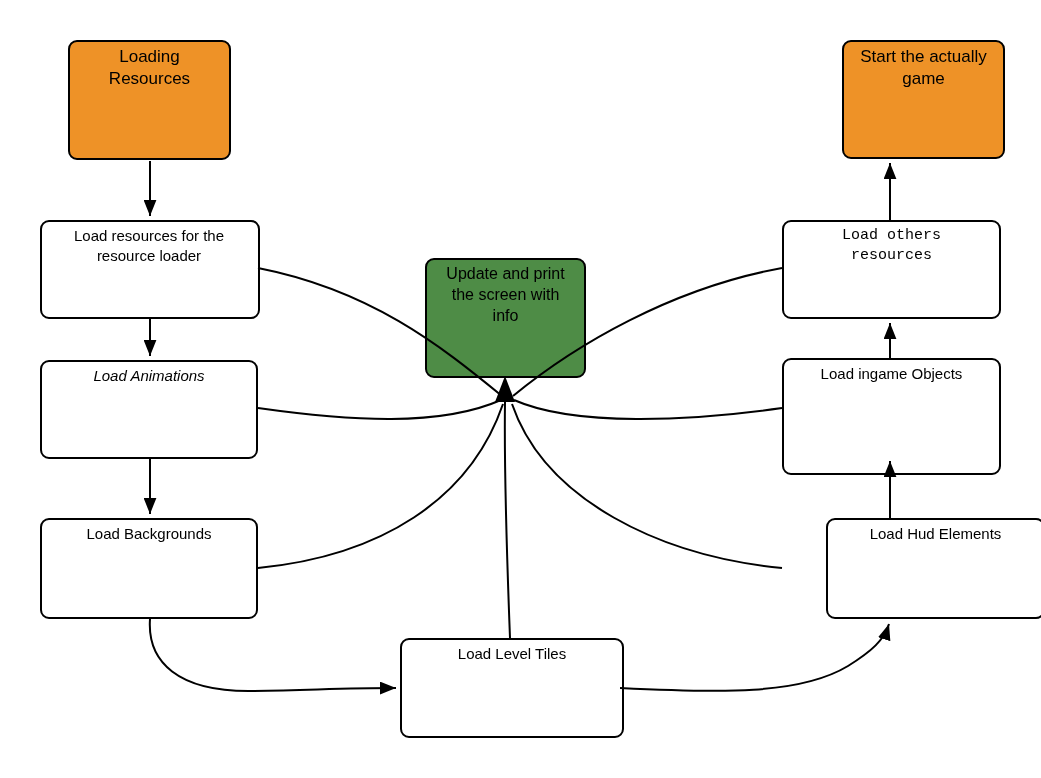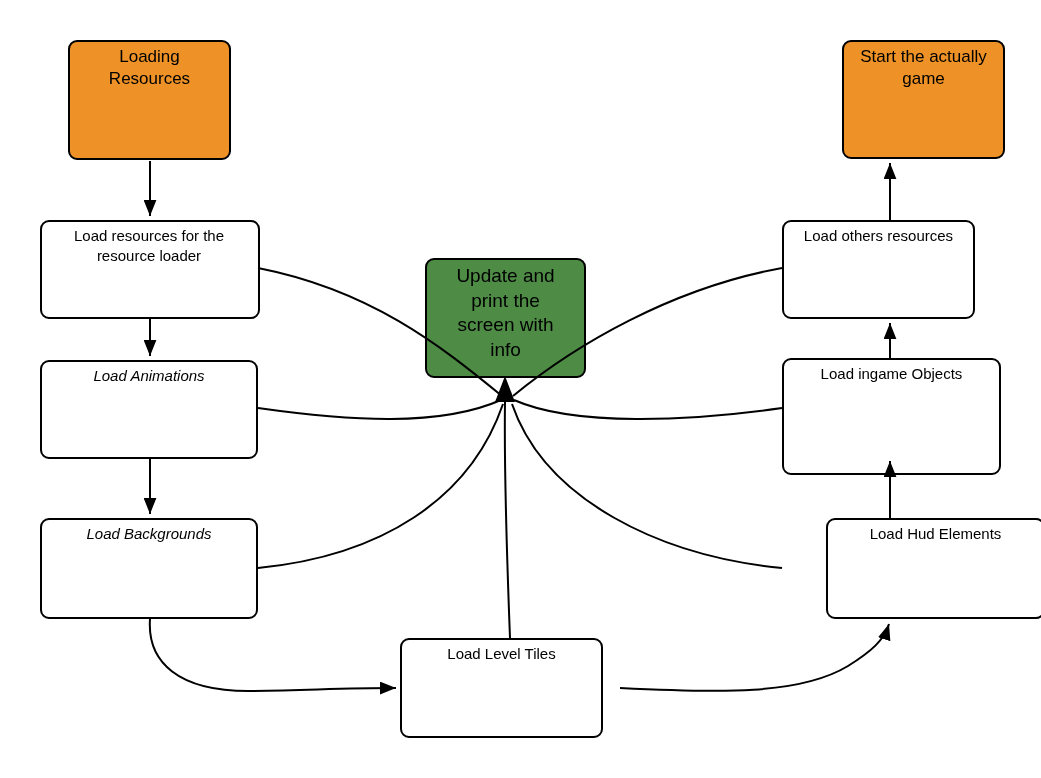--- a/index.html
+++ b/index.html
@@ -31,21 +31,21 @@
     padding: 4px 14px;
     z-index: 1;
   }
   .node.orange {
     background: #EE9227;
     font-size: 17px;
     padding: 4px 12px;
   }
   .node.green {
     background: #4E8C46;
-    font-size: 19px;
+    font-size: 16px;
   }
   svg.edges {
     position: absolute;
     left: 0;
     top: 0;
     width: 1041px;
     height: 778px;
     z-index: 2;
     pointer-events: none;
   }
@@ -65,41 +65,41 @@
   </div>
 
   <div class="node" style="left:40px; top:220px; width:220px; height:99px;padding-left:12px;">
     <span>Load resources for the resource loader</span>
   </div>
 
   <div class="node" style="left:40px; top:360px; width:218px; height:99px;font-style:italic;">
     <span>Load Animations</span>
   </div>
 
-  <div class="node" style="left:40px; top:518px; width:218px; height:101px;font-style:italic;">
+  <div class="node" style="left:40px; top:518px; width:218px; height:101px;">
     <span>Load Backgrounds</span>
   </div>
 
   <div class="node green" style="left:425px; top:258px; width:161px; height:120px;">
     <span>Update and print the screen with info</span>
   </div>
 
-  <div class="node" style="left:400px; top:638px; width:203px; height:100px;">
+  <div class="node" style="left:400px; top:638px; width:224px; height:100px;">
     <span>Load Level Tiles</span>
   </div>
 
   <div class="node" style="left:782px; top:518px; width:219px; height:101px;margin-left:44px;">
     <span>Load Hud Elements</span>
   </div>
 
   <div class="node" style="left:782px; top:358px; width:219px; height:117px;">
     <span>Load ingame Objects</span>
   </div>
 
-  <div class="node" style="left:782px; top:220px; width:193px; height:99px;">
+  <div class="node" style="left:782px; top:220px; width:219px; height:99px;font-family:Liberation Mono, monospace;">
     <span>Load others resources</span>
   </div>
 
   <div class="node orange" style="left:810px; top:40px; width:163px; height:119px;margin-left:32px;">
     <span>Start the actually game</span>
   </div>
 
   <svg class="edges" viewBox="0 0 1041 778" aria-hidden="true">
     <defs>
       <marker id="ah" viewBox="0 0 10 8" refX="10" refY="4" markerWidth="16" markerHeight="13" orient="auto" markerUnits="userSpaceOnUse">

